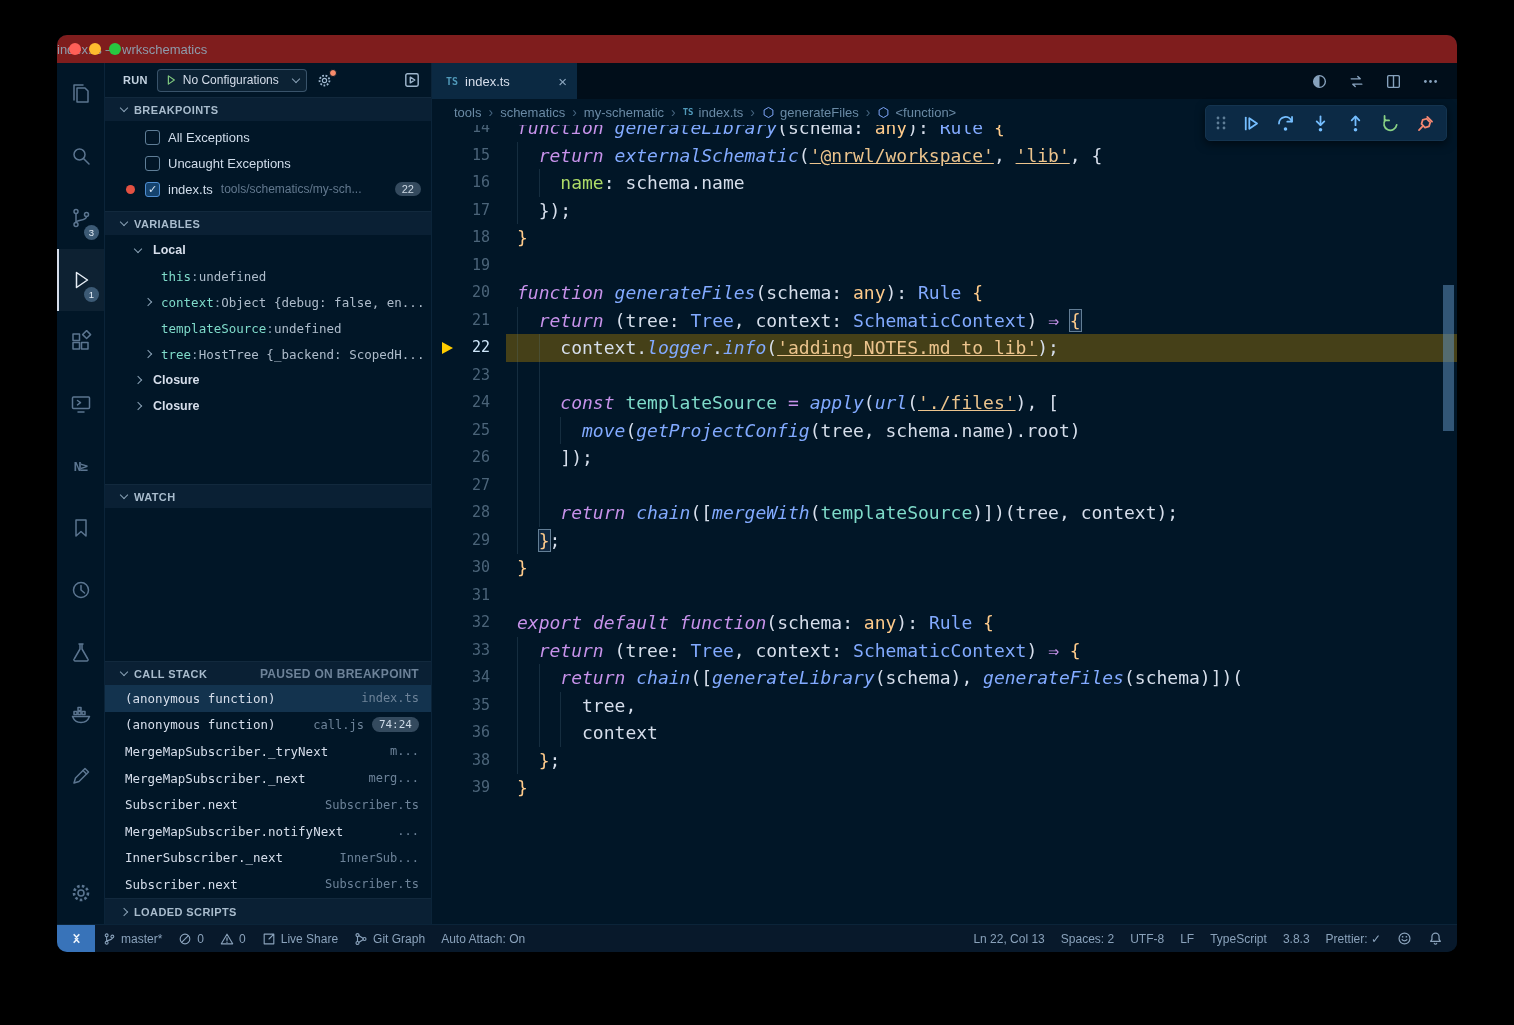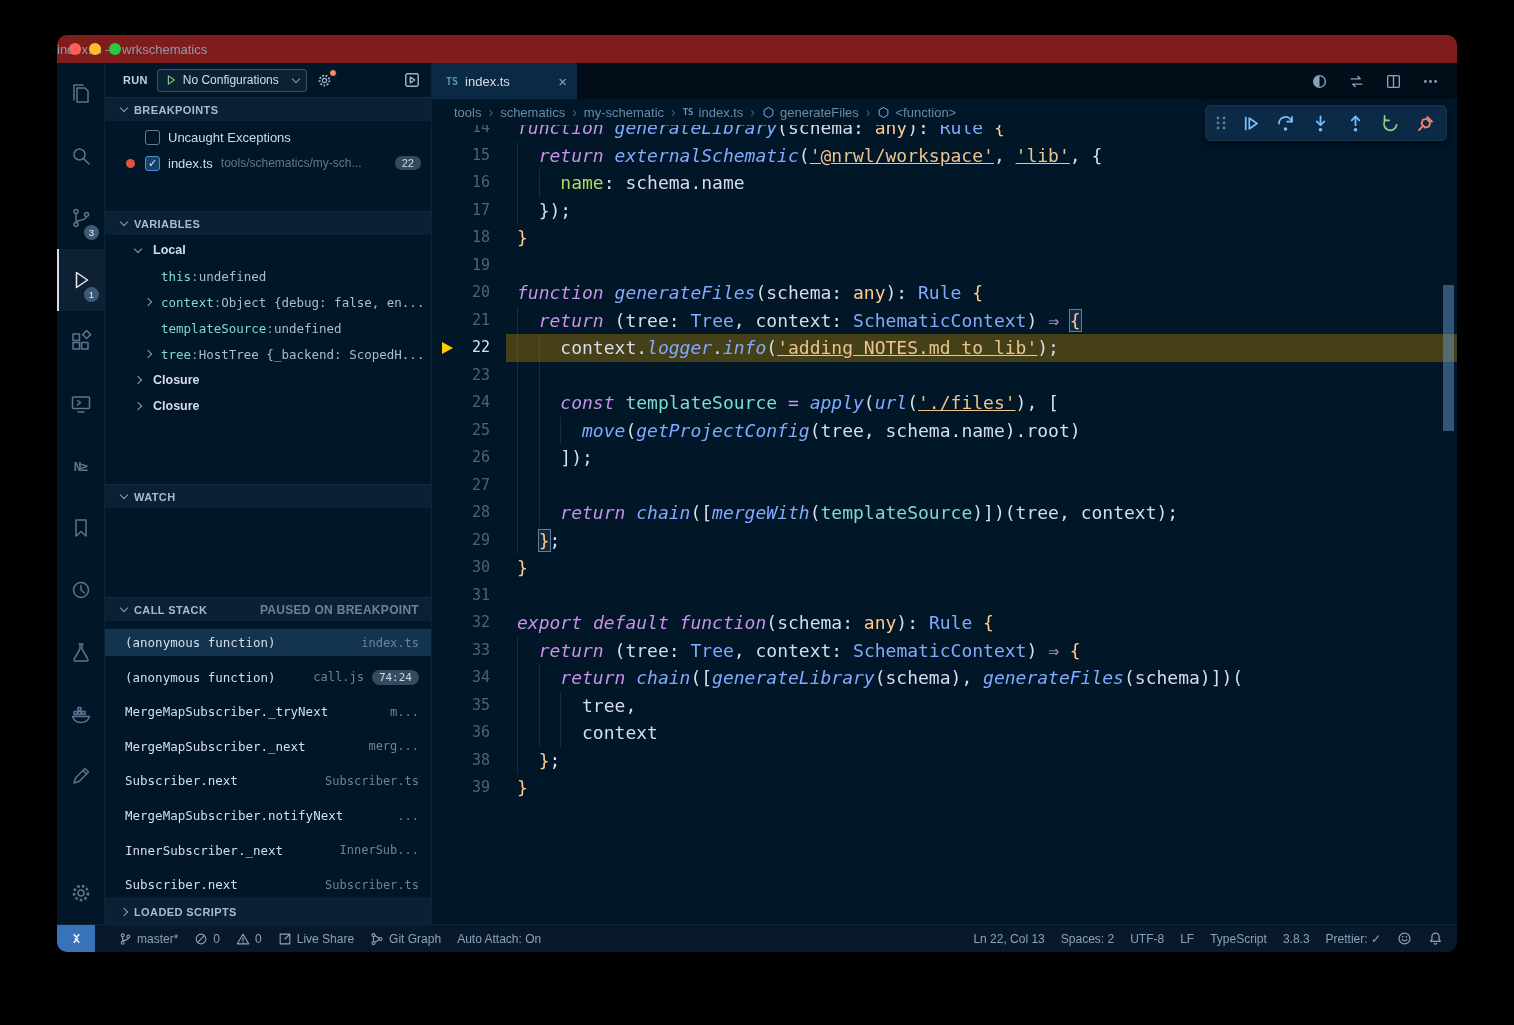--- a/index.html
+++ b/index.html
@@ -75,21 +75,21 @@
   .var-row { height:26px; display:flex; align-items:center; padding-left:40px; padding-right:8px;
              white-space:nowrap; overflow:hidden; cursor:pointer; }
   .var-chevslot { width:16px; flex:0 0 auto; display:flex; }
   .var-name { color:#7fdbca; }
   .var-colon { color:#8ca0b4; }
   .var-value { color:#aebccb; }
 
   .watch-body { flex:1 1 auto; }
 
   .cs-body { flex:0 0 213px; font-family:"DejaVu Sans Mono", monospace; font-size:12.5px; }
-  .cs-row { height:26.6px; display:flex; align-items:center; padding:0 12px 0 20px; color:#d6deeb; cursor:pointer;margin-top:8px; }
+  .cs-row { height:26.6px; display:flex; align-items:center; padding:0 12px 0 20px; color:#d6deeb; cursor:pointer; }
   .cs-row.selected { background:rgba(35,77,112,.55); }
   .cs-fn { white-space:nowrap; overflow:hidden; }
   .cs-file { margin-left:auto; padding-left:10px; color:#6d8399; font-size:12px; white-space:nowrap; }
   .cs-row .badge-pill { margin-left:8px; }
   .ls-header { flex:0 0 26px; }
 
   
   .editor { flex:1; display:flex; flex-direction:column; background:#011627; position:relative; }
   .tabbar { height:36px; background:#010e1a; display:flex; align-items:stretch; }
   .tab { width:145px; background:#0b2942; display:flex; align-items:center; gap:7px;
@@ -137,21 +137,21 @@
                    background:#0c2a45; border:1px solid #14344f; border-radius:5px;
                    box-shadow:0 3px 10px rgba(0,0,0,.55); }
   .dbg-btn { width:35px; height:32px; display:flex; align-items:center; justify-content:center;
              color:#75beff; cursor:pointer; }
   .dbg-btn[data-name="drag-handle"] { width:24px; color:#5f7e97; cursor:grab; }
   .dbg-btn[data-name="restart-button"] { color:#89d185; }
   .dbg-btn[data-name="disconnect-button"] { color:#f48771; }
 
   
   .statusbar { height:28px; background:#08192b; border-top:1px solid #0b2439;
-               display:flex; align-items:center; font-size:12px; color:#8aa2bb;gap:16px; }
+               display:flex; align-items:center; font-size:12px; color:#8aa2bb; }
   .sb-remote { width:38px; height:100%; background:#3873b9; color:#eaf2fb;
                display:flex; align-items:center; justify-content:center; cursor:pointer; }
   .sb-left { display:flex; height:100%; }
   .sb-right { margin-left:auto; display:flex; height:100%; padding-right:6px; }
   .sb-item { display:flex; align-items:center; gap:5px; padding:0 8px; height:100%; cursor:pointer; white-space:nowrap; }
   .sb-item svg { display:block; }
   .icon { display:inline-flex; align-items:center; justify-content:center; }
 </style>
 </head>
 <body>
@@ -316,20 +316,25 @@
       </div>
 
       <div class="section-header" data-name="breakpoints-section-header">
         <span class="chev" data-name="chevron-down-icon"></span>
         <span data-name="section-title">BREAKPOINTS</span>
       </div>
       <div class="bp-body" id="bp-body">
           <div class="bp-row" data-name="breakpoint-item">
             <span class="bp-dotslot" data-name="breakpoint-dot-slot"></span>
             <span class="bp-check" data-name="checkbox"></span>
+            <span class="bp-label" data-name="breakpoint-label">All Exceptions</span>
+          </div>
+          <div class="bp-row" data-name="breakpoint-item">
+            <span class="bp-dotslot" data-name="breakpoint-dot-slot"></span>
+            <span class="bp-check" data-name="checkbox"></span>
             <span class="bp-label" data-name="breakpoint-label">Uncaught Exceptions</span>
           </div>
           <div class="bp-row" data-name="breakpoint-item">
             <span class="bp-dotslot" data-name="breakpoint-dot">
               <span class="bp-dot" data-name="breakpoint-red-dot"></span>
             </span>
             <span class="bp-check checked" data-name="checkbox">✓</span>
             <span class="bp-label" data-name="breakpoint-label">index.ts</span>
             <span class="bp-path" data-name="breakpoint-path">tools/schematics/my-sch...</span>
             <span class="badge-pill" data-name="line-badge">22</span>

